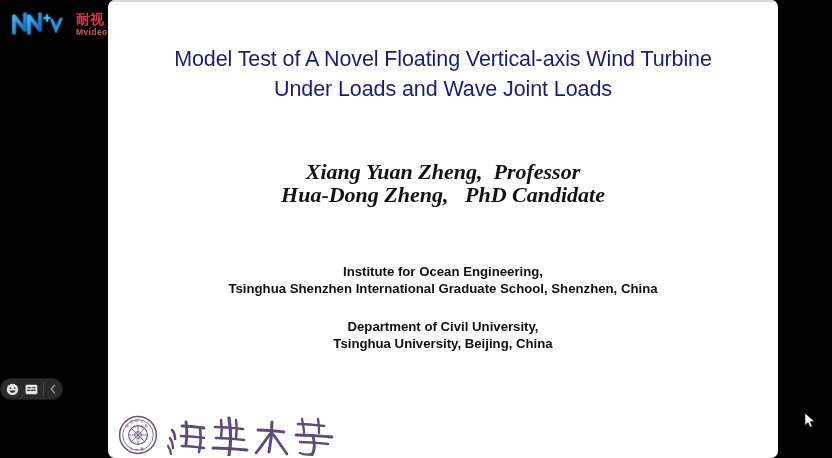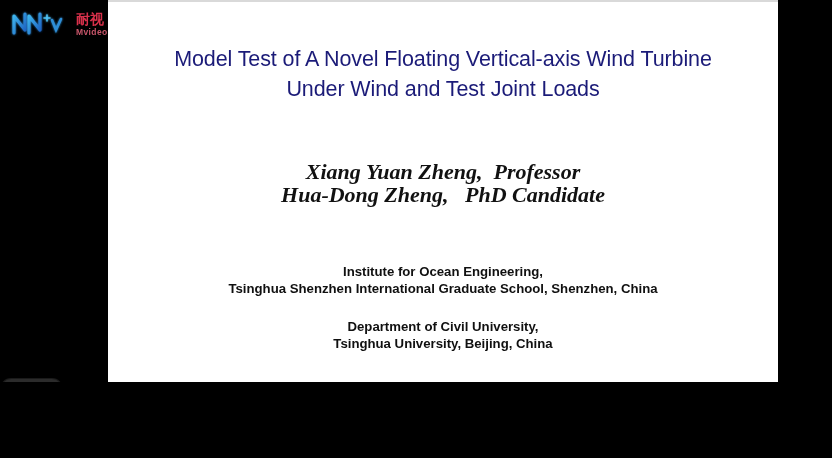--- a/index.html
+++ b/index.html
@@ -10,41 +10,42 @@
   body {
     width: 832px;
     height: 458px;
     overflow: hidden;
     font-family: "Liberation Sans", sans-serif;
   }
 
   #viewport {
     position: relative;
     width: 832px;
-    height: 382px;
+    height: 458px;
     background: #ec4899;
     overflow: hidden;
   }
 
   
   .stage {
     position: absolute;
     inset: 0;
     background: #000000;
   }
 
   
   .slide {
     position: absolute;
     left: 108px;
     top: 0px;
     width: 670px;
     height: 458px;
     background: #ffffff;
     overflow: hidden;
+    border-radius: 7px;
   }
   .slide-topline {
     position: absolute;
     left: 0; top: 0;
     width: 100%;
     height: 2px;
     background: #d9d9d9;
   }
 
   .slide-title {
@@ -214,21 +215,21 @@
 
         <text x="68" y="29" font-family="Liberation Sans, sans-serif" font-size="8.5" font-weight="bold" fill="#c8566a" letter-spacing="0.4">Mvideo</text>
       </svg>
     </div>
 
     <div class="slide">
       <div class="slide-topline"></div>
 
       <div class="slide-title">
         <span class="tline">Model Test of A Novel Floating Vertical-axis Wind Turbine</span>
-        <span class="tline">Under Wind and Test Joint Loads</span>
+        <span class="tline">Under Loads and Wave Joint Loads</span>
       </div>
 
       <div class="authors">
         <span class="aline">Xiang Yuan Zheng,  Professor</span>
         <span class="aline">Hua-Dong Zheng,   PhD Candidate</span>
       </div>
 
       <div class="affil block-a">
         <span class="fline">Institute for Ocean Engineering,</span>
         <span class="fline">Tsinghua Shenzhen International Graduate School, Shenzhen, China</span>

